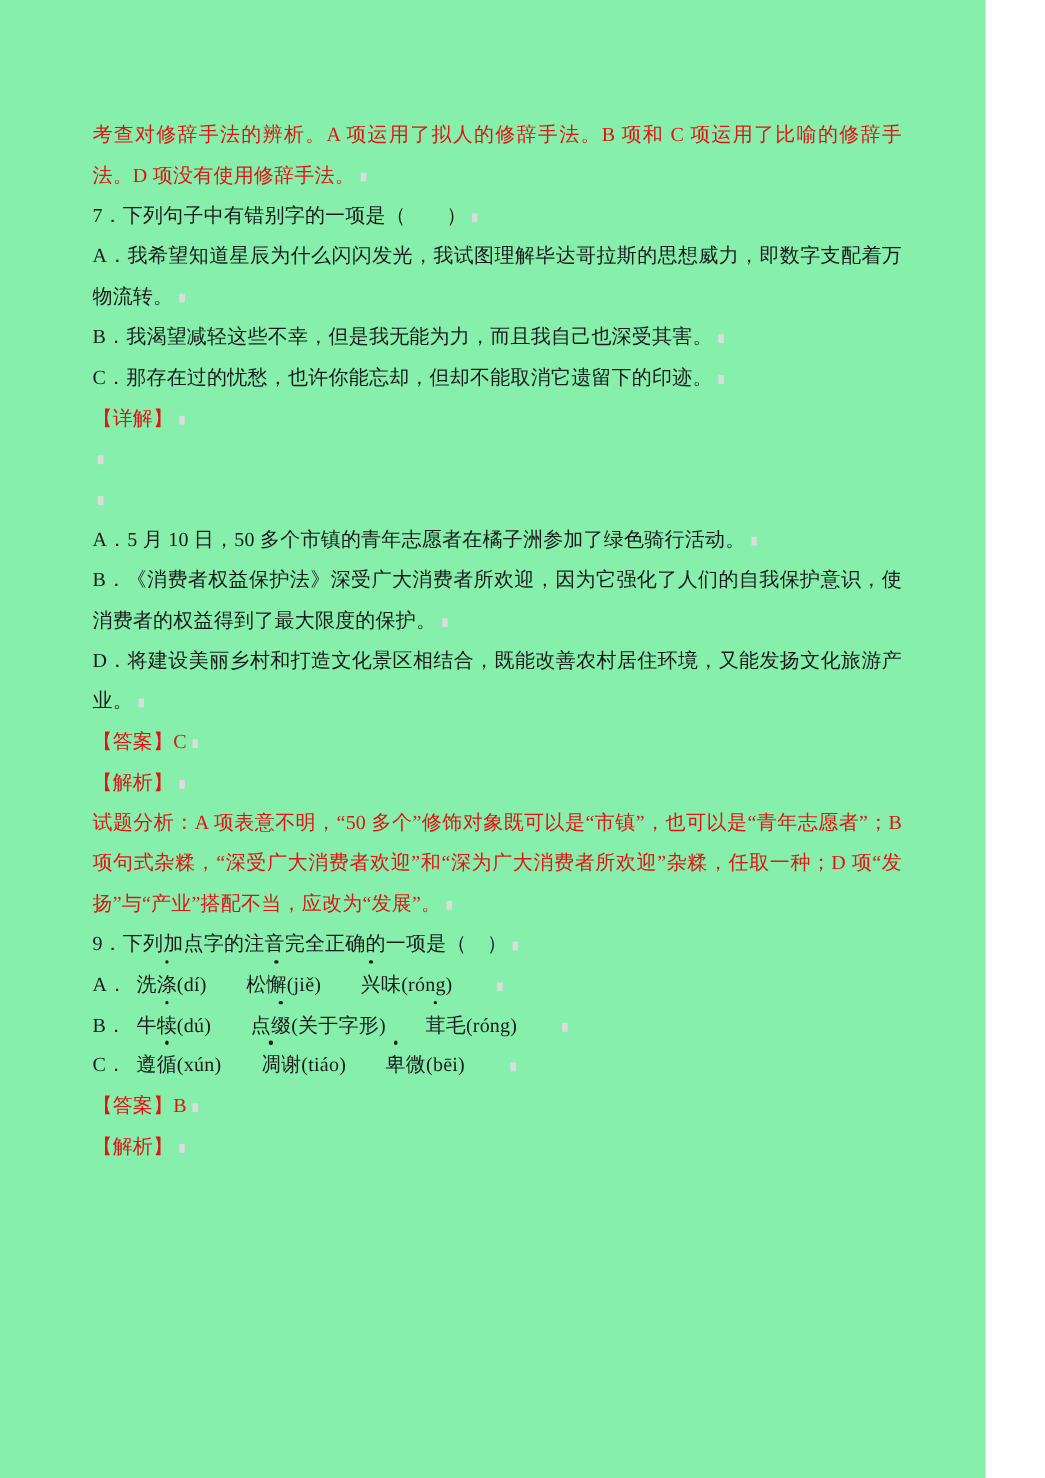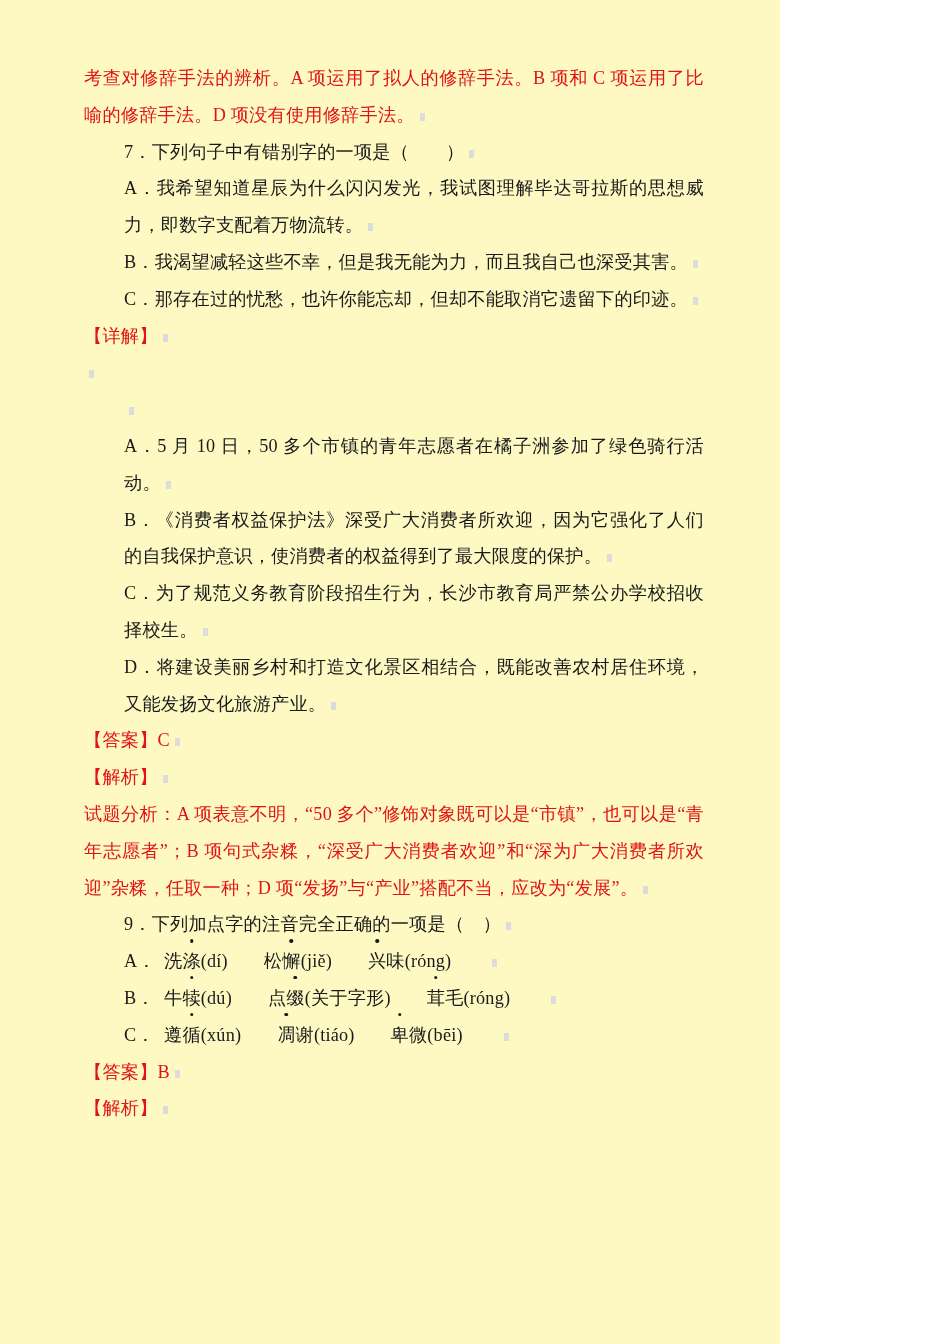--- a/index.html
+++ b/index.html
@@ -9,36 +9,36 @@
   }
   body {
     width: 950px;
     height: 1344px;
     overflow: hidden;
     font-family: "Liberation Serif", "DejaVu Serif", serif;
     color: #1a1a1a;
   }
   .doc {
     box-sizing: border-box;
-    width: 780px;
+    width: 896px;
     height: 1344px;
-    padding: 60px 76px 0 84px;
-    background: #fef9c3;
+    padding: 104px 76px 0 84px;
+    background: #86efac;
   }
   p.line {
     margin: 0;
     padding: 0;
     font-size: 18.2px;
     line-height: 36.8px;
     text-align: justify;
     text-justify: inter-ideograph;
     letter-spacing: 0.2px;
   }
   p.red { color: #e01414; }
-  p.black { color: #1a1a1a; margin-left: 40px; }
+  p.black { color: #1a1a1a; }
 
   
   .pmark {
     display: inline-block;
     width: 5px;
     height: 8px;
     margin-left: 5px;
     background: #dcdcdc;
     vertical-align: baseline;
   }
@@ -79,21 +79,20 @@
   <p class="line black"><span>7．下列句子中有错别字的一项是（　　）</span><span class="pmark"></span></p>
   <p class="line black"><span>A．我希望知道星辰为什么闪闪发光，我试图理解毕达哥拉斯的思想威力，即数字支配着万物流转。</span><span class="pmark"></span></p>
   <p class="line black"><span>B．我渴望减轻这些不幸，但是我无能为力，而且我自己也深受其害。</span><span class="pmark"></span></p>
   <p class="line black"><span>C．那存在过的忧愁，也许你能忘却，但却不能取消它遗留下的印迹。</span><span class="pmark"></span></p>
   <p class="line red"><span>【详解】</span><span class="pmark"></span></p>
   <p class="line red"><span class="pmark"></span></p>
 
   <p class="line black"><span class="pmark"></span></p>
   <p class="line black"><span>A．5 月 10 日，50 多个市镇的青年志愿者在橘子洲参加了绿色骑行活动。</span><span class="pmark"></span></p>
   <p class="line black"><span>B．《消费者权益保护法》深受广大消费者所欢迎，因为它强化了人们的自我保护意识，使消费者的权益得到了最大限度的保护。</span><span class="pmark"></span></p>
-  <p class="line black"><span>C．为了规范义务教育阶段招生行为，长沙市教育局严禁公办学校招收择校生。</span><span class="pmark"></span></p>
   <p class="line black"><span>D．将建设美丽乡村和打造文化景区相结合，既能改善农村居住环境，又能发扬文化旅游产业。</span><span class="pmark"></span></p>
   <p class="line red"><span>【答案】C</span><span class="pmark"></span></p>
   <p class="line red"><span>【解析】</span><span class="pmark"></span></p>
   <p class="line red"><span>试题分析：A 项表意不明，“50 多个”修饰对象既可以是“市镇”，也可以是“青年志愿者”；B 项句式杂糅，“深受广大消费者欢迎”和“深为广大消费者所欢迎”杂糅，任取一种；D 项“发扬”与“产业”搭配不当，应改为“发展”。</span><span class="pmark"></span></p>
 
   <p class="line black"><span>9．下列加点字的注音完全正确的一项是（　）</span><span class="pmark"></span></p>
   <p class="line black pinyin-row"><span class="opt-label">A．</span><span class="pword"><span>洗</span><span class="dotted">涤</span><span>(dí)</span></span><span class="pword"><span>松</span><span class="dotted">懈</span><span>(jiě)</span></span><span class="pword"><span class="dotted">兴</span><span>味</span><span>(róng)</span></span><span class="pmark"></span></p>
   <p class="line black pinyin-row"><span class="opt-label">B．</span><span class="pword"><span>牛</span><span class="dotted">犊</span><span>(dú)</span></span><span class="pword"><span>点</span><span class="dotted">缀</span><span>(关于字形)</span></span><span class="pword"><span class="dotted">茸</span><span>毛</span><span>(róng)</span></span><span class="pmark"></span></p>
   <p class="line black pinyin-row"><span class="opt-label">C．</span><span class="pword"><span>遵</span><span class="dotted">循</span><span>(xún)</span></span><span class="pword"><span class="dotted">凋</span><span>谢</span><span>(tiáo)</span></span><span class="pword"><span class="dotted">卑</span><span>微</span><span>(bēi)</span></span><span class="pmark"></span></p>
   <p class="line red"><span>【答案】B</span><span class="pmark"></span></p>

